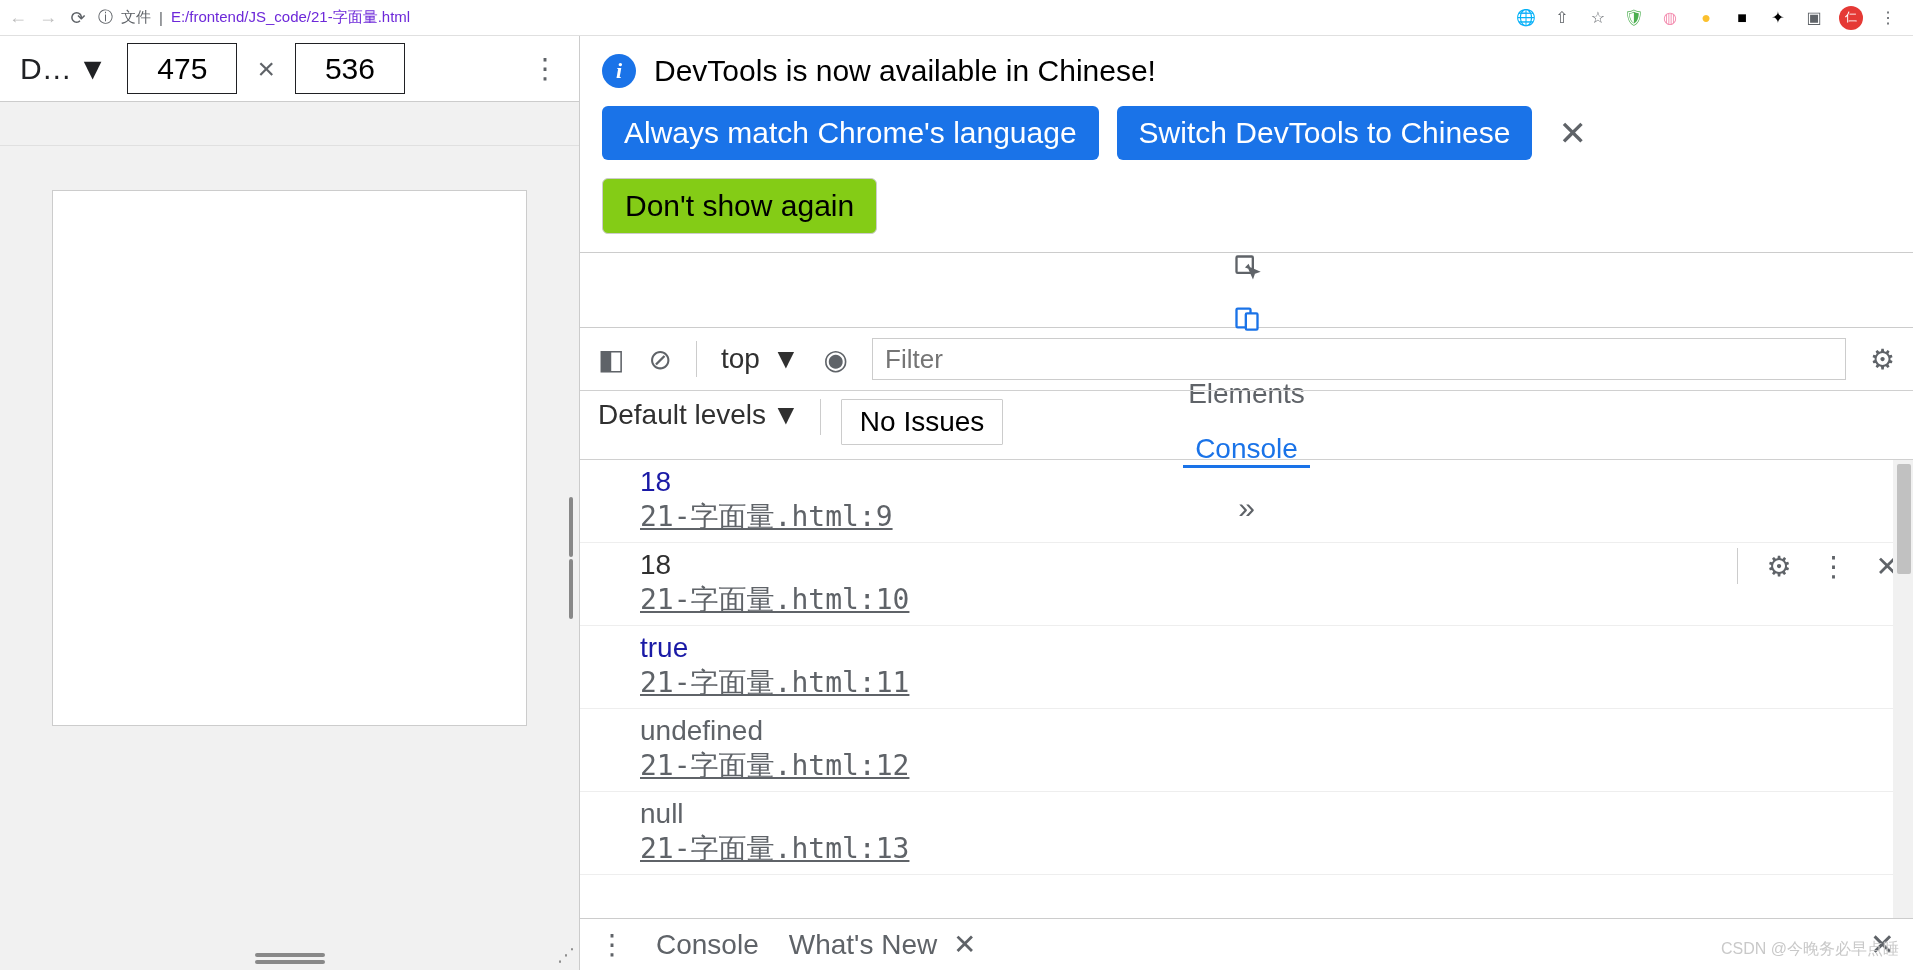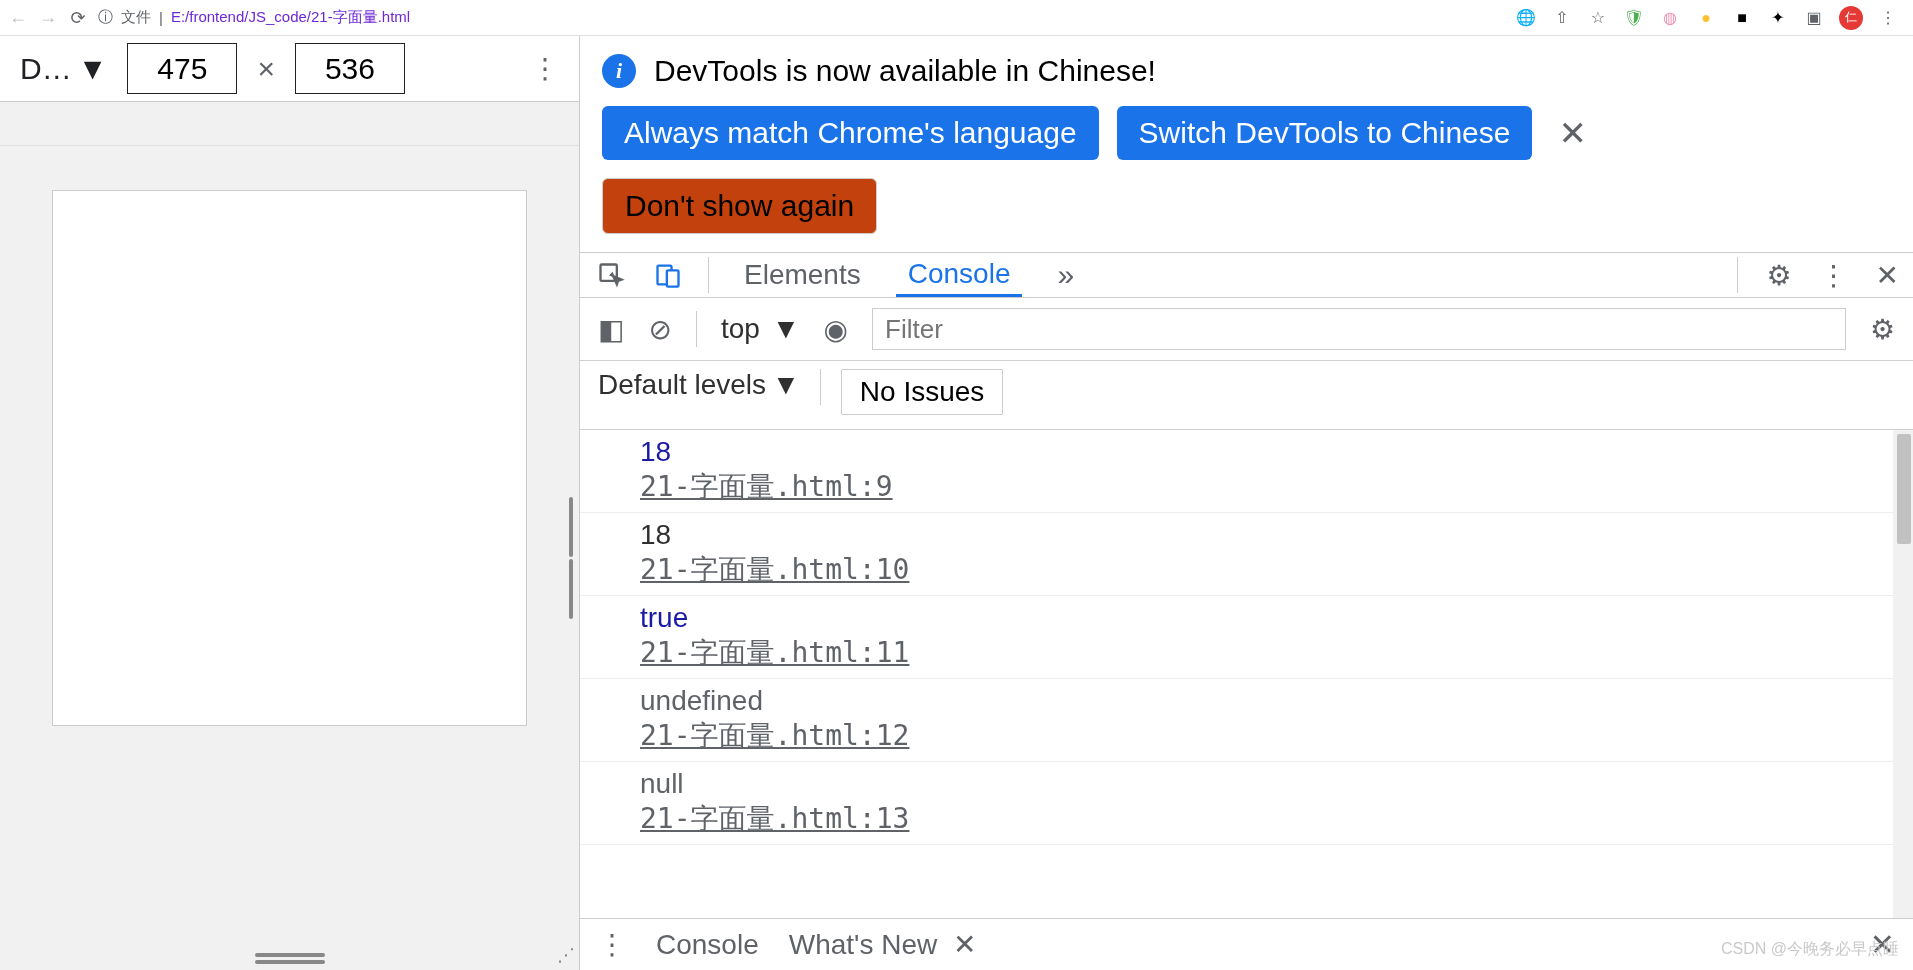--- a/index.html
+++ b/index.html
@@ -31,24 +31,24 @@
 .drag-handle-h { position:absolute; bottom:6px; left:50%; transform:translateX(-50%); display:flex; flex-direction:column; gap:3px;}
 .drag-handle-h div { width:70px; height:4px; background:#888; border-radius:2px;}
 .corner-drag { position:absolute; bottom:4px; right:4px; color:#888; font-size:18px;}
 
 
 .right-pane { flex: 1; display: flex; flex-direction: column; }
 .info-bar { padding: 18px 22px 0; }
 .info-row { display: flex; align-items: center; gap: 18px; font-size: 30px; margin-bottom: 18px; flex-wrap: wrap; }
 .info-icon { width: 34px; height: 34px; border-radius: 50%; background: #1a73e8; color: #fff; font: bold 22px/34px serif; text-align: center; font-family: Georgia, serif; font-style: italic; }
 .btn-blue { background: #1a73e8; color: #fff; border: none; border-radius: 6px; padding: 10px 22px; font-size: 30px; cursor: pointer; }
-.btn-white { background: #c2410c; border: 1px solid #ccc; border-radius: 6px; padding: 10px 22px; font-size: 30px; cursor: pointer; }
+.btn-white { background: #84cc16; border: 1px solid #ccc; border-radius: 6px; padding: 10px 22px; font-size: 30px; cursor: pointer; }
 .close-x { font-size: 34px; color: #5f6368; cursor: pointer; margin-left: 8px; }
 
-.tabs-bar { display: flex; align-items: center; border-top: 1px solid #ccc; border-bottom: 1px solid #ccc; height: 46px; padding: 0 14px; gap: 23px; }
+.tabs-bar { display: flex; align-items: center; border-top: 1px solid #ccc; border-bottom: 1px solid #ccc; height: 76px; padding: 0 14px; gap: 23px; flex-direction: column; }
 .tab-ico { width: 34px; height: 34px; color: #5f6368; display:flex; align-items:center; justify-content:center;}
 .tab-ico.active { color: #1a73e8; }
 .tab-lbl { font-size: 28px; color: #5f6368; padding: 0 12px; height: 100%; display: flex; align-items: center; cursor: pointer; }
 .tab-lbl.active { color: #1a73e8; border-bottom: 3px solid #1a73e8; }
 .tab-sep { width: 1px; height: 36px; background: #ccc; }
 .tabs-right { margin-left: auto; display: flex; gap: 28px; align-items:center;}
 
 .console-ctrl { display: flex; align-items: center; gap: 24px; padding: 10px 18px; border-bottom: 1px solid #d0d0d0; flex-wrap: wrap; }
 .ctrl-ico { font-size: 28px; color: #5f6368; }
 .top-sel { font-size: 28px; color: #303030; display: flex; gap: 12px; }

